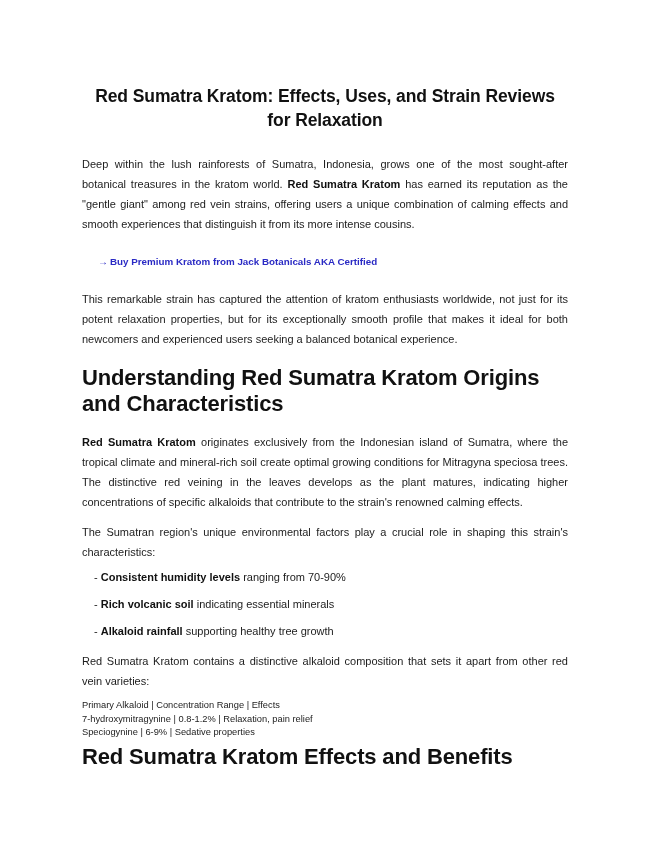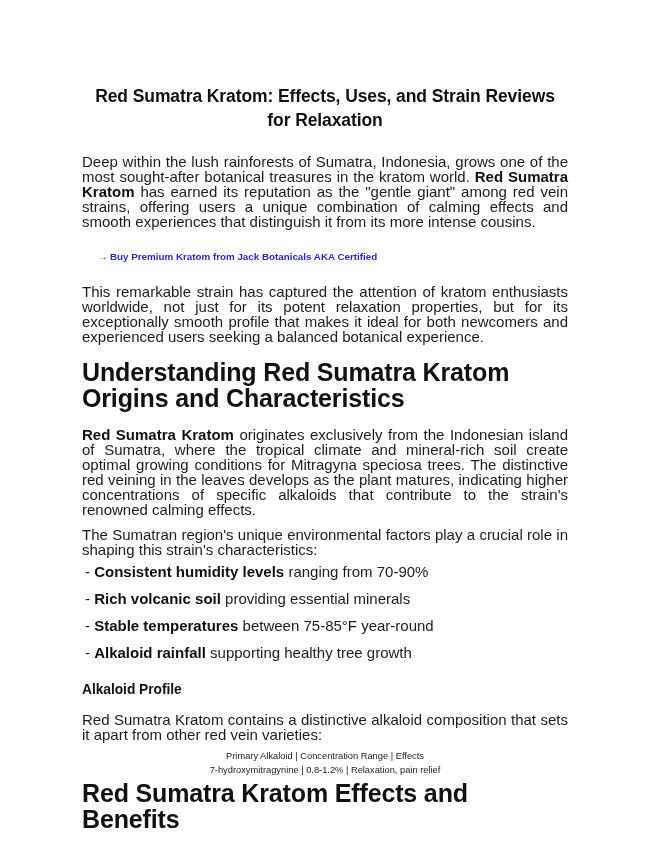--- a/index.html
+++ b/index.html
@@ -34,22 +34,22 @@
     line-height: 24px;
     text-align: center;
     color: #111111;
     margin: 0 0 22px 0;
     letter-spacing: -0.1px;
     padding: 0 6px;
   }
 
   
   .para {
-    font-size: 15px;
-    line-height: 15px;
+    font-size: 11px;
+    line-height: 20px;
     text-align: justify;
     color: #1c1c1c;
     margin: 0 0 10px 0;
   }
   .para.tight { margin-bottom: 8px; }
   .para b, .para strong {
     font-weight: bold;
     color: #111111;
   }
 
@@ -68,21 +68,21 @@
   }
   .cta-arrow {
     font-weight: normal;
     color: #2a2ac4;
     padding-right: 2px;
     font-size: 10px;
   }
 
   
   h2.h2 {
-    font-size: 25px;
+    font-size: 22px;
     font-weight: bold;
     line-height: 25.5px;
     color: #111111;
     margin: 16px 0 16px 0;
     letter-spacing: -0.15px;
   }
   h2.h2.last {
     margin: 4px 0 1px 0;
   }
   h3.h3 {
@@ -94,39 +94,38 @@
     letter-spacing: -0.05px;
   }
 
   
   .dash-list {
     margin: 0 0 6px 0;
     padding: 0;
     list-style: none;
   }
   .dash-item {
-    font-size: 15px;
+    font-size: 11px;
     line-height: 14px;
     color: #1c1c1c;
-    margin: 0 0 13px 3px;
+    margin: 0 0 13px 12px;
   }
   .dash-item .dash {
     color: #1c1c1c;
   }
   .dash-item .term {
     font-weight: bold;
     color: #111111;
   }
 
   
   .alkaloid-table {
     margin: 0;
     padding: 0;
     list-style: none;
-    text-align: center;
   }
   .alkaloid-row {
     font-size: 9.3px;
     line-height: 13.6px;
     color: #1c1c1c;
     white-space: nowrap;
   }
 </style>
 </head>
 <body>
@@ -146,30 +145,29 @@
 
     <h2 class="h2">Understanding Red Sumatra Kratom Origins and Characteristics</h2>
 
     <p class="para"><b>Red Sumatra Kratom</b><span> originates exclusively from the Indonesian island of Sumatra, where the tropical climate and mineral-rich soil create optimal growing conditions for Mitragyna speciosa trees. The distinctive red veining in the leaves develops as the plant matures, indicating higher concentrations of specific alkaloids that contribute to the strain's renowned calming effects.</span></p>
 
 
     <p class="para tight">The Sumatran region's unique environmental factors play a crucial role in shaping this strain's characteristics:</p>
 
     <ul class="dash-list">
       <li class="dash-item"><span class="dash">-</span> <span class="term">Consistent humidity levels</span><span> ranging from 70-90%</span></li>
-      <li class="dash-item"><span class="dash">-</span> <span class="term">Rich volcanic soil</span><span> providing essential minerals</span></li>
-      <li class="dash-item"><span class="dash">-</span> <span class="term">Stable temperatures</span><span> between 75-85°F year-round</span></li>
+      <li class="dash-item"><span class="dash">-</span> <span class="term">Rich volcanic soil</span><span> indicating essential minerals</span></li>
       <li class="dash-item"><span class="dash">-</span> <span class="term">Alkaloid rainfall</span><span> supporting healthy tree growth</span></li>
     </ul>
 
-    <h3 class="h3">Alkaloid Profile</h3>
 
     <p class="para tight">Red Sumatra Kratom contains a distinctive alkaloid composition that sets it apart from other red vein varieties:</p>
 
     <div class="alkaloid-table">
       <div class="alkaloid-row">Primary Alkaloid | Concentration Range | Effects</div>
       <div class="alkaloid-row">7-hydroxymitragynine | 0.8-1.2% | Relaxation, pain relief</div>
+      <div class="alkaloid-row">Speciogynine | 6-9% | Sedative properties</div>
     </div>
 
     <h2 class="h2 last">Red Sumatra Kratom Effects and Benefits</h2>
 
   </div>
 </div>
 
 </body></html>

